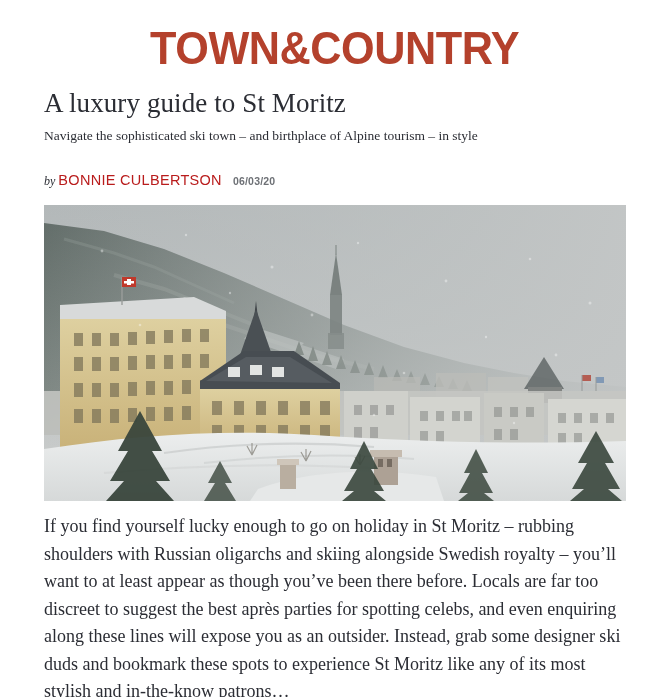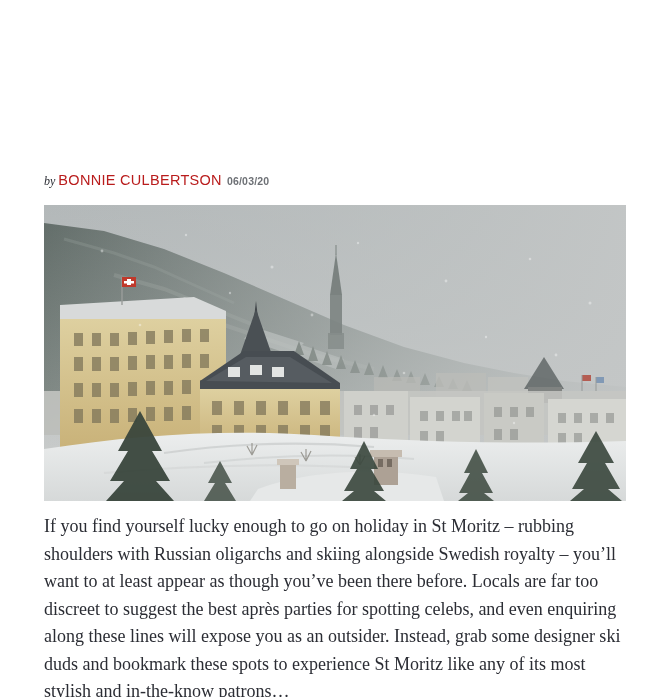--- a/index.html
+++ b/index.html
@@ -86,21 +86,21 @@
     vertical-align: baseline;
     margin-left: 3px;
   }
   .byline .pubdate {
     font-family: "Liberation Sans", sans-serif;
     font-size: 10.5px;
     font-weight: bold;
     letter-spacing: 0.2px;
     color: #6d7075;
     vertical-align: baseline;
-    margin-left: 5px;
+    margin-left: 11px;
   }
 
   
   .hero {
     position: absolute;
     left: 44px;
     top: 205px;
     width: 582px;
     height: 296px;
     overflow: hidden;
@@ -119,22 +119,27 @@
     font-size: 18px;
     line-height: 27.5px;
     color: #2b2d34;
   }
 </style>
 </head>
 <body>
 
 <div class="page">
 
+  <div class="masthead">
+    <span class="logo-text">TOWN&amp;COUNTRY</span>
+  </div>
 
   <div class="article-head">
+    <h1 class="headline">A luxury guide to St Moritz</h1>
+    <p class="dek">Navigate the sophisticated ski town – and birthplace of Alpine tourism – in style</p>
   </div>
 
   <div class="byline">
     <span class="by-word">by</span><span class="author">BONNIE CULBERTSON</span><span class="pubdate">06/03/20</span>
   </div>
 
   <div class="hero">
     <svg width="582" height="296" viewBox="0 0 582 296">
       <defs>
         <linearGradient id="skyGrad" x1="0" y1="0" x2="0.25" y2="1">

